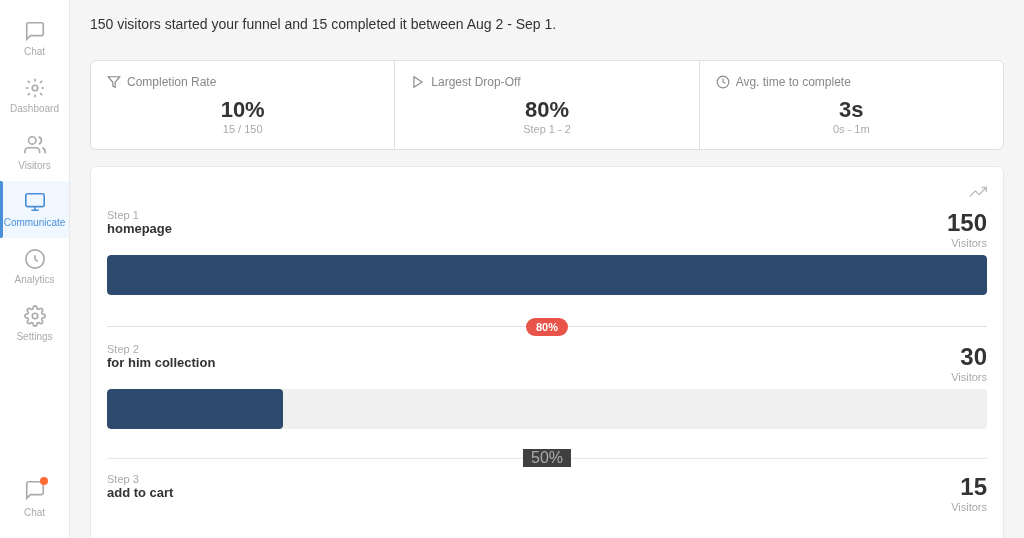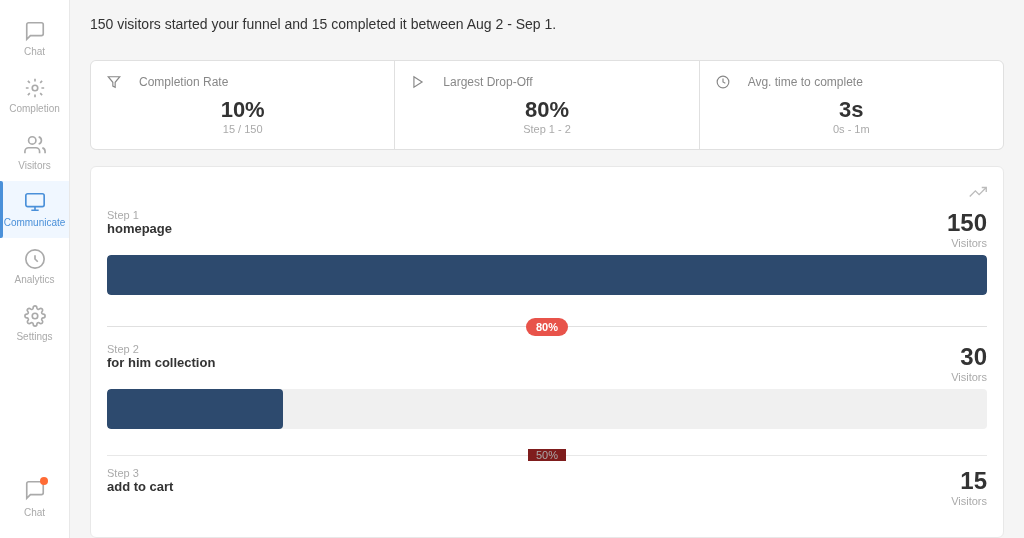--- a/index.html
+++ b/index.html
@@ -151,21 +151,21 @@
       margin-bottom: 16px;
     }
     .stat-card {
       flex: 1;
       background: #fff;
       padding: 14px 16px;
     }
     .stat-card-header {
       display: flex;
       align-items: center;
-      gap: 18px;
+      gap: 6px;
       color: #888;
       font-size: 12px;
       margin-bottom: 8px;
     }
     .stat-card-header svg {
       width: 14px;
       height: 14px;
     }
     .stat-value {
       font-size: 22px;
@@ -283,24 +283,24 @@
     }
     .divider-line {
       position: absolute;
       top: 50%;
       left: 0;
       right: 0;
       height: 1px;
       background: #e8e8e8;
     }
     .divider-label {
-      background: #7f1d1d;
+      background: #404040;
       position: relative;
       z-index: 1;
-      font-size: 11px;
+      font-size: 16px;
       color: #aaa;
       padding: 0 8px;
     }
 
     
     .content::-webkit-scrollbar { width: 6px; }
     .content::-webkit-scrollbar-track { background: transparent; }
     .content::-webkit-scrollbar-thumb { background: #ccc; border-radius: 3px; }
   </style>
 </head>
@@ -313,21 +313,21 @@
       <path d="M21 15a2 2 0 0 1-2 2H7l-4 4V5a2 2 0 0 1 2-2h14a2 2 0 0 1 2 2z"></path>
     </svg>
     <span class="sidebar-item-label">Chat</span>
   </div>
 
   <div class="sidebar-item">
     <svg viewBox="0 0 24 24" fill="none" stroke="currentColor" stroke-width="1.8">
       <circle cx="12" cy="12" r="3"></circle>
       <path d="M12 2v3M12 19v3M4.22 4.22l2.12 2.12M17.66 17.66l2.12 2.12M2 12h3M19 12h3M4.22 19.78l2.12-2.12M17.66 6.34l2.12-2.12"></path>
     </svg>
-    <span class="sidebar-item-label">Completion</span>
+    <span class="sidebar-item-label">Dashboard</span>
   </div>
 
   <div class="sidebar-item">
     <svg viewBox="0 0 24 24" fill="none" stroke="currentColor" stroke-width="1.8">
       <path d="M17 21v-2a4 4 0 0 0-4-4H5a4 4 0 0 0-4 4v2"></path>
       <circle cx="9" cy="7" r="4"></circle>
       <path d="M23 21v-2a4 4 0 0 0-3-3.87M16 3.13a4 4 0 0 1 0 7.75"></path>
     </svg>
     <span class="sidebar-item-label">Visitors</span>
   </div>

